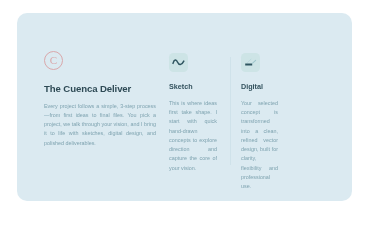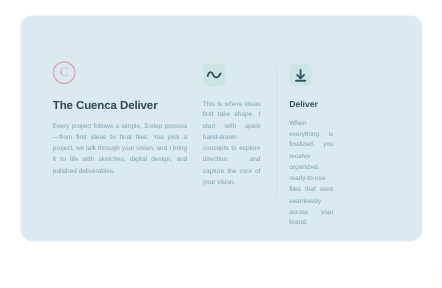--- a/index.html
+++ b/index.html
@@ -135,30 +135,31 @@
   </div>
 
   <div class="steps">
 
     <div class="step">
       <div class="step-icon">
         <svg width="13" height="9" viewBox="0 0 13 9" fill="none">
           <path d="M1 5.4 C2.2 1.2 4.3 1.2 5.6 4.2 C6.9 7.2 9.6 7.6 11.8 3.1" stroke="#2f5560" stroke-width="1.5" stroke-linecap="round" fill="none"></path>
         </svg>
       </div>
+      <h3 class="step-title">Sketch</h3>
       <p class="step-body">This is where ideas first take shape. I start with quick hand-drawn concepts to explore direction and capture the core of your vision.</p>
     </div>
 
-
     <div class="step">
       <div class="step-icon">
-        <svg width="11" height="12" viewBox="0 0 11 12" fill="none">
-          <path d="M5.5 1.2 L5.5 8.0" stroke="#2f5560" stroke-width="1.5" stroke-linecap="round"></path>
-          <path d="M2.6 5.4 L5.5 8.3 L8.4 5.4" stroke="#2f5560" stroke-width="1.5" stroke-linecap="round" stroke-linejoin="round" fill="none"></path>
-          <path d="M1.6 10.3 L9.4 10.3" stroke="#2f5560" stroke-width="1.5" stroke-linecap="round"></path>
+        <svg width="13" height="10" viewBox="0 0 13 10" fill="none">
+          <path d="M1.2 7.6 L1.2 5.6 L8.2 5.6 L8.2 7.6 Z" fill="#2f5560"></path>
+          <path d="M8.6 5.2 L11.6 2.4" stroke="#9fc6cc" stroke-width="1.1" stroke-linecap="round"></path>
+          <path d="M3.4 4.6 L7.0 1.2" stroke="#bcd9dd" stroke-width="1" stroke-linecap="round"></path>
         </svg>
       </div>
-      <h3 class="step-title">Deliver</h3>
-      <p class="step-body">When everything is finalized, you receive organized, ready-to-use files that work seamlessly across your brand.</p>
+      <h3 class="step-title">Digital</h3>
+      <p class="step-body">Your selected concept is transformed into a clean, refined vector design, built for clarity, flexibility and professional use.</p>
     </div>
+
 
   </div>
 </div>
 
 </body></html>

